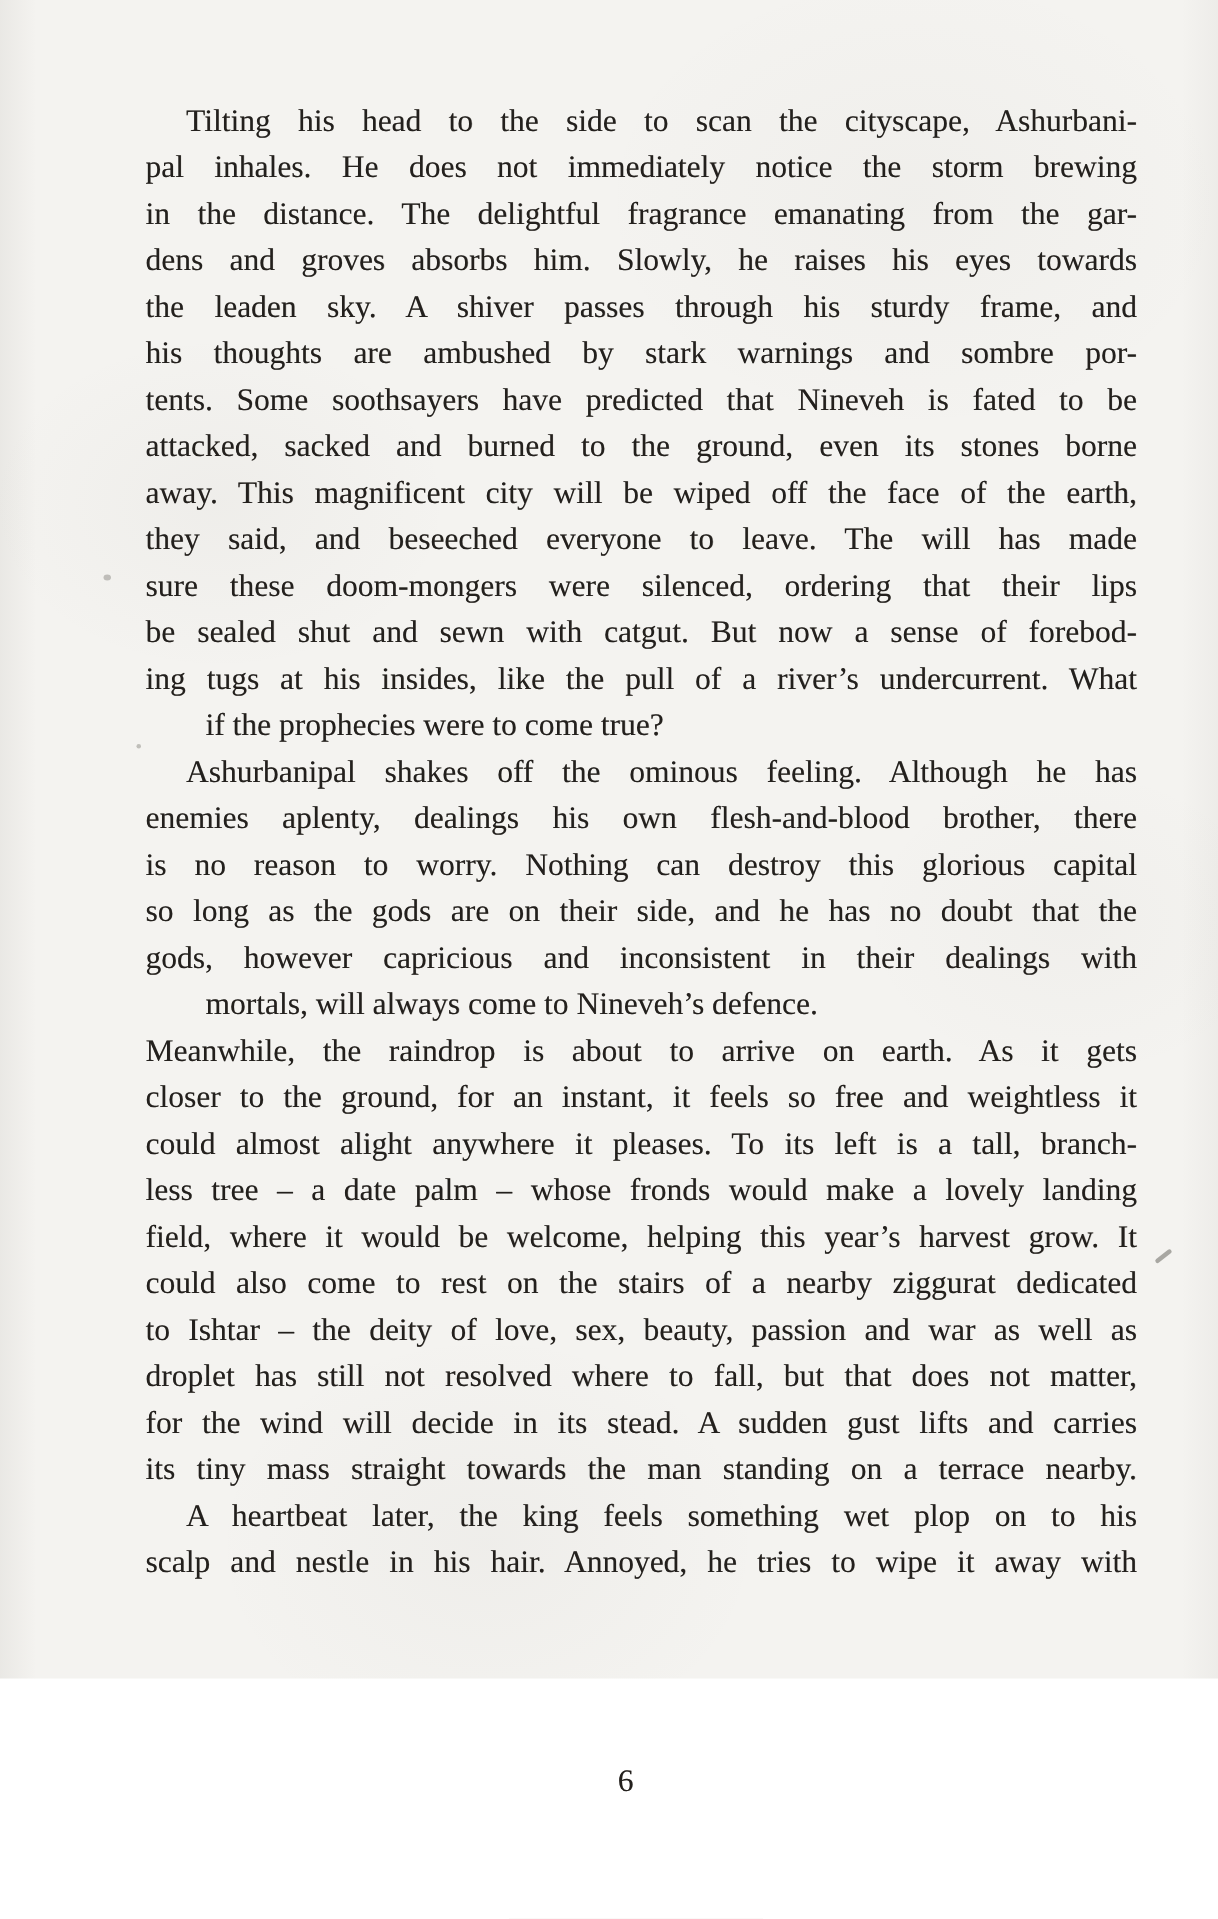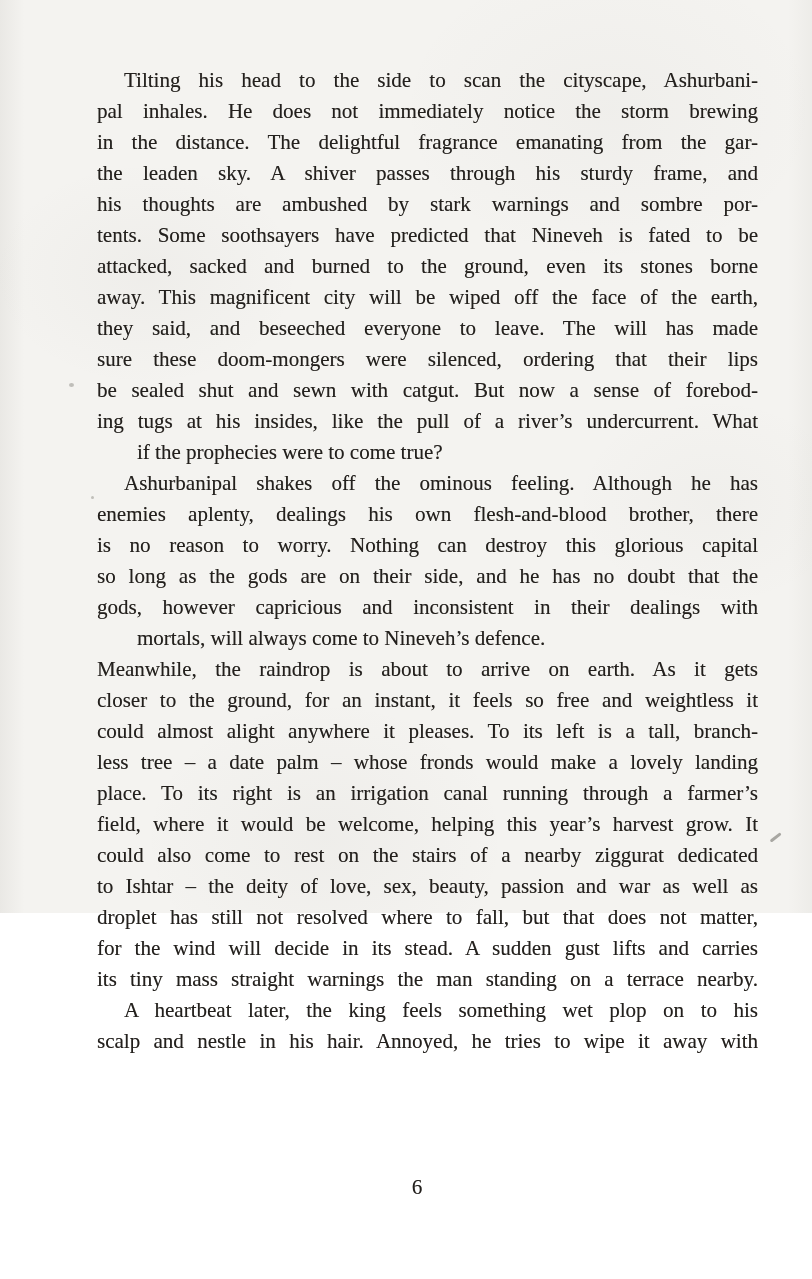--- a/index.html
+++ b/index.html
@@ -1,21 +1,21 @@
 <!DOCTYPE html>
 <html><head>
 <meta charset="utf-8">
 <style>
   html, body { margin: 0; padding: 0; }
   body {
     width: 812px; height: 1279px; overflow: hidden;
     font-family: "Liberation Serif", "DejaVu Serif", serif;
   }
   .page {
-    position: relative; width: 812px; height: 913px;
+    position: relative; width: 812px; height: 1119px;
     background:
       radial-gradient(220px 160px at 18% 30%, rgba(120,115,105,0.045), transparent 70%),
       radial-gradient(300px 220px at 75% 12%, rgba(120,115,105,0.035), transparent 70%),
       radial-gradient(260px 200px at 40% 92%, rgba(120,115,105,0.045), transparent 70%),
       radial-gradient(200px 150px at 88% 55%, rgba(120,115,105,0.03), transparent 70%),
       linear-gradient(90deg, rgba(110,105,95,0.08), rgba(110,105,95,0) 3%, rgba(110,105,95,0) 97%, rgba(110,105,95,0.05)),
       #f4f3f0;
     color: #23201d;
   }
   .textblock {
@@ -53,20 +53,21 @@
 </style>
 </head>
 <body>
 
 <div class="page">
   <main class="textblock">
     <section class="para">
         <div class="line indent" style="">Tilting his head to the side to scan the cityscape, Ashurbani-</div>
         <div class="line" style="">pal inhales. He does not immediately notice the storm brewing</div>
         <div class="line" style="">in the distance. The delightful fragrance emanating from the gar-</div>
+        <div class="line" style="">dens and groves absorbs him. Slowly, he raises his eyes towards</div>
         <div class="line" style="">the leaden sky. A shiver passes through his sturdy frame, and</div>
         <div class="line" style="">his thoughts are ambushed by stark warnings and sombre por-</div>
         <div class="line" style="">tents. Some soothsayers have predicted that Nineveh is fated to be</div>
         <div class="line" style="">attacked, sacked and burned to the ground, even its stones borne</div>
         <div class="line" style="">away. This magnificent city will be wiped off the face of the earth,</div>
         <div class="line" style="">they said, and beseeched everyone to leave. The will has made</div>
         <div class="line" style="">sure these doom-mongers were silenced, ordering that their lips</div>
         <div class="line" style="">be sealed shut and sewn with catgut. But now a sense of forebod-</div>
         <div class="line" style="">ing tugs at his insides, like the pull of a river’s undercurrent. What</div>
         <div class="line noj" style="">if the prophecies were to come true?</div>
@@ -77,27 +78,26 @@
         <div class="line" style="">is no reason to worry. Nothing can destroy this glorious capital</div>
         <div class="line" style="">so long as the gods are on their side, and he has no doubt that the</div>
         <div class="line" style="">gods, however capricious and inconsistent in their dealings with</div>
         <div class="line noj" style="">mortals, will always come to Nineveh’s defence.</div>
       </section>
     <section class="para section-start">
         <div class="line" style="">Meanwhile, the raindrop is about to arrive on earth. As it gets</div>
         <div class="line" style="">closer to the ground, for an instant, it feels so free and weightless it</div>
         <div class="line" style="">could almost alight anywhere it pleases. To its left is a tall, branch-</div>
         <div class="line" style="">less tree – a date palm – whose fronds would make a lovely landing</div>
-        <div class="line" style="">place. To its right is an irrigation canal running through a farmer’s</div>
         <div class="line" style="">field, where it would be welcome, helping this year’s harvest grow. It</div>
         <div class="line" style="">could also come to rest on the stairs of a nearby ziggurat dedicated</div>
         <div class="line" style="">to Ishtar – the deity of love, sex, beauty, passion and war as well as</div>
         <div class="line" style="">droplet has still not resolved where to fall, but that does not matter,</div>
         <div class="line" style="">for the wind will decide in its stead. A sudden gust lifts and carries</div>
-        <div class="line" style="">its tiny mass straight warnings the man standing on a terrace nearby.</div>
+        <div class="line" style="">its tiny mass straight towards the man standing on a terrace nearby.</div>
       </section>
     <section class="para">
         <div class="line indent" style="">A heartbeat later, the king feels something wet plop on to his</div>
         <div class="line" style="">scalp and nestle in his hair. Annoyed, he tries to wipe it away with</div>
       </section>
   </main>
 
   <div class="pageno">6</div>
 
   <div class="artifact slash"></div>

